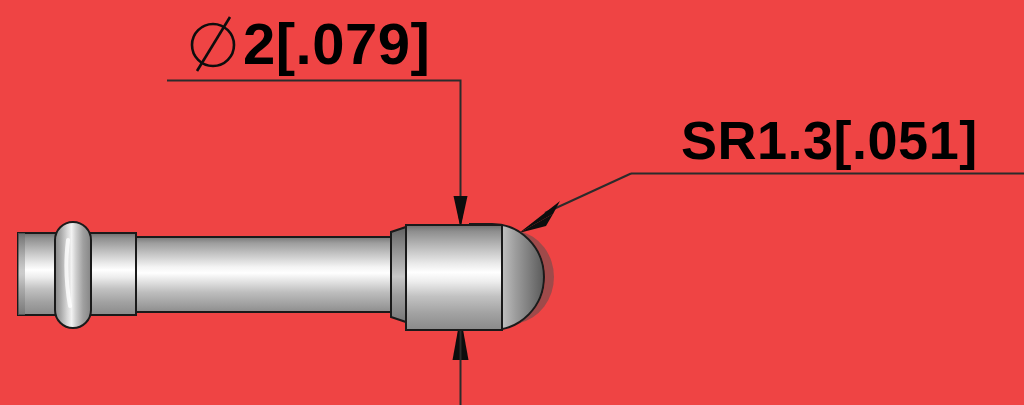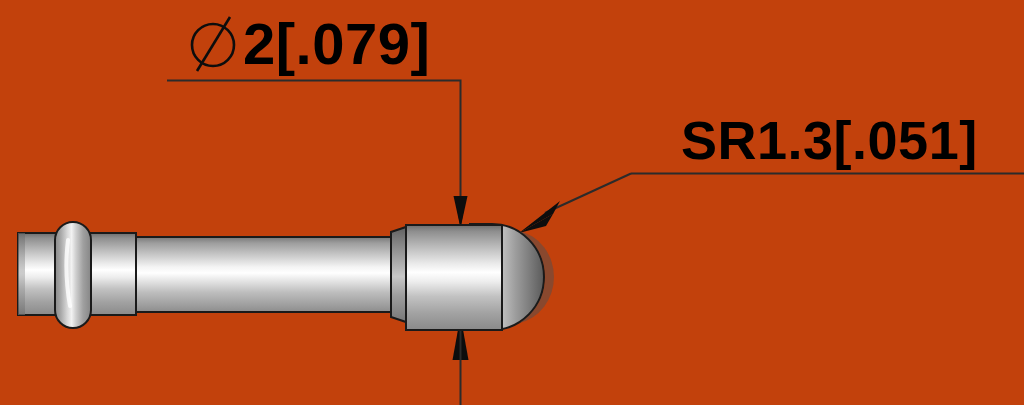--- a/index.html
+++ b/index.html
@@ -8,21 +8,21 @@
     padding: 0;
     background: #ffffff;
   }
   body {
     font-family: "Liberation Sans", sans-serif;
   }
   #drawing-root {
     position: relative;
     width: 1024px;
     height: 405px;
-    background: #c2410c;
+    background: #ef4444;
     overflow: hidden;
   }
   #drawing-svg {
     position: absolute;
     left: 0;
     top: 0;
     width: 1024px;
     height: 405px;
     display: block;
   }

